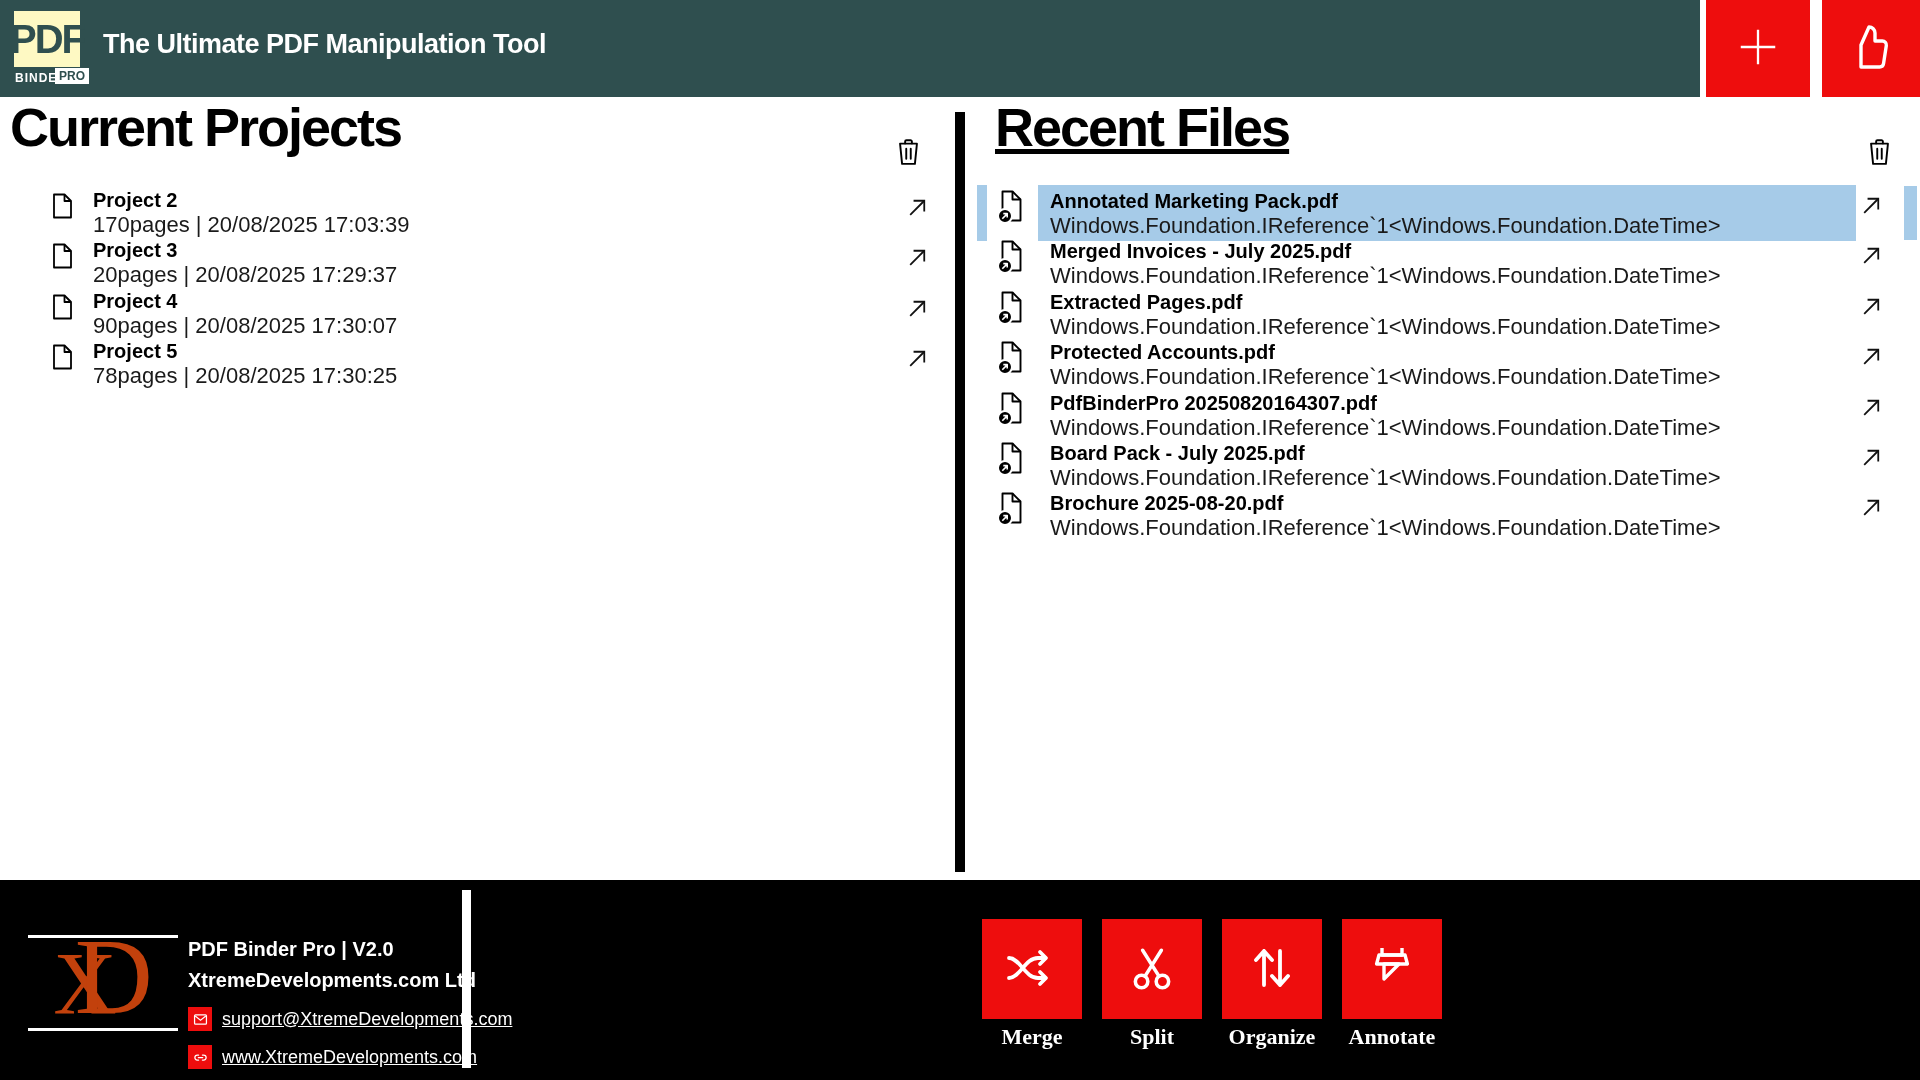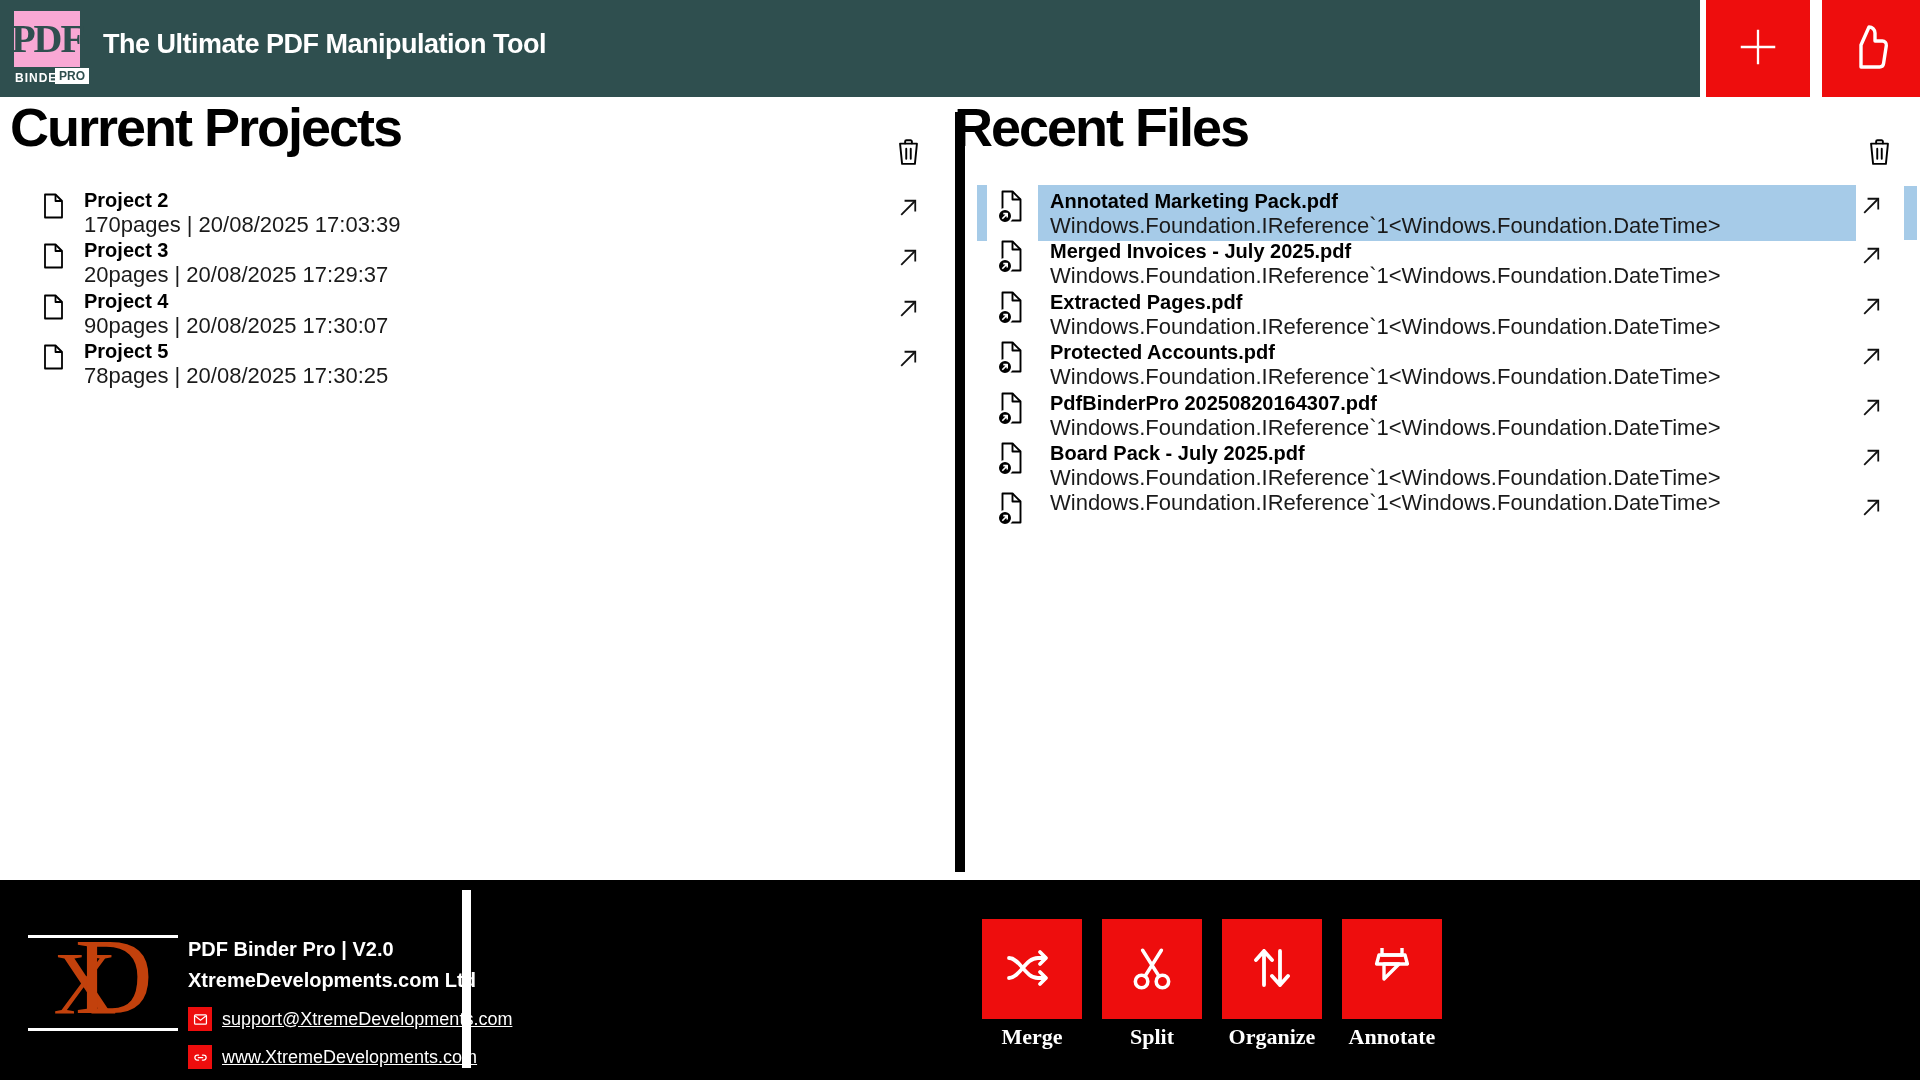--- a/index.html
+++ b/index.html
@@ -3,44 +3,44 @@
 <meta charset="utf-8">
 <style>
   html,body{margin:0;padding:0;}
   body{width:1920px;height:1080px;overflow:hidden;background:#fff;
        font-family:"Liberation Sans","DejaVu Sans",sans-serif;}
   #app{position:relative;width:1920px;height:1080px;background:#fff;}
 
   
   .header{position:absolute;top:0;left:0;width:1920px;height:97px;display:flex;background:#fff;}
   .header-main{flex:1;background:#2F4F4F;position:relative;margin-right:6px;}
-  .logo-box{position:absolute;left:14px;top:11px;width:66px;height:56px;background:#f9a8d4;
-            display:flex;align-items:center;justify-content:center;font-family:Liberation Serif, serif;}
+  .logo-box{position:absolute;left:14px;top:11px;width:66px;height:56px;background:#fef9c3;
+            display:flex;align-items:center;justify-content:center;}
   .logo-pdf{font-size:40px;font-weight:900;color:#2F4F4F;letter-spacing:-2px;line-height:1;}
   .logo-binder{position:absolute;left:15px;top:71px;font-size:12px;font-weight:700;color:#fff;letter-spacing:1px;}
   .logo-pro{position:absolute;left:55px;top:68px;background:#fff;color:#2F4F4F;
             font-size:12px;font-weight:700;padding:2px 4px;line-height:1;}
   .header-title{position:absolute;left:103px;top:29px;font-size:27px;font-weight:700;color:#fff;letter-spacing:-0.5px;}
   .btn-red{background:#EE0D0D;border:none;display:flex;align-items:center;justify-content:center;cursor:pointer;padding:0;}
   .btn-add{width:104px;margin-right:12px;}
   .btn-like{width:98px;}
 
   
   .panel-title{position:absolute;top:98px;font-size:54px;font-weight:900;color:#000;
                letter-spacing:-2px;line-height:1.1;margin:0;}
   .pt-left{left:10px;}
-  .pt-right{left:954px;}
+  .pt-right{left:995px;text-decoration:underline;}
   .trash-btn{position:absolute;top:136px;width:30px;height:34px;background:none;border:none;cursor:pointer;padding:0;}
   .trash-left{left:893px;}
   .trash-right{left:1864px;}
 
   .divider{position:absolute;left:955px;top:112px;width:10px;height:760px;background:#000;}
 
   
-  .proj-list{position:absolute;left:4px;top:188px;width:770px;}
+  .proj-list{position:absolute;left:13px;top:188px;width:770px;}
   .proj-row{position:relative;height:50.4px;}
   .p-icon{position:absolute;left:38px;top:4px;}
   .p-text{position:absolute;left:80px;top:0;}
   .row-title{font-size:20px;font-weight:700;color:#000;line-height:25px;white-space:nowrap;}
   .row-meta{font-size:22px;font-weight:400;color:#1a1a1a;line-height:24px;white-space:nowrap;}
   .p-arrow{position:absolute;left:891px;top:6px;background:none;border:none;cursor:pointer;padding:0;}
 
   
   .file-list{position:absolute;left:960px;top:186px;width:960px;}
   .file-row{position:relative;height:50.4px;}
@@ -369,20 +369,21 @@
       <svg width="28" height="35" viewBox="0 0 28 35" fill="none">
         <g stroke="#000" stroke-width="1.9" stroke-linejoin="round">
           <path d="M5.5 2.5h10l8 8v21h-18z"></path>
               <path d="M15.5 2.5v8h8"></path>
         </g>
         <circle cx="8" cy="27" r="7" fill="#000" stroke="#fff" stroke-width="2"></circle>
         <path d="M5.3 29.7l4.6-4.6M6.3 24.6h3.9v3.9" stroke="#fff" stroke-width="1.6" fill="none" stroke-linejoin="round"></path>
       </svg>
     </span>
     <div class="f-wrap">
+      <div class="row-title">Brochure 2025-08-20.pdf</div>
       <div class="row-meta">Windows.Foundation.IReference`1&lt;Windows.Foundation.DateTime&gt;</div>
     </div>
     <button class="f-arrow">
       <span>
         <svg width="27" height="27" viewBox="0 0 24 24" fill="none" stroke="#111" stroke-width="1.6">
           <line x1="5.5" y1="18.5" x2="18" y2="6"></line>
               <polyline points="8.5 6 18 6 18 15.5"></polyline>
         </svg>
       </span>
     </button>

